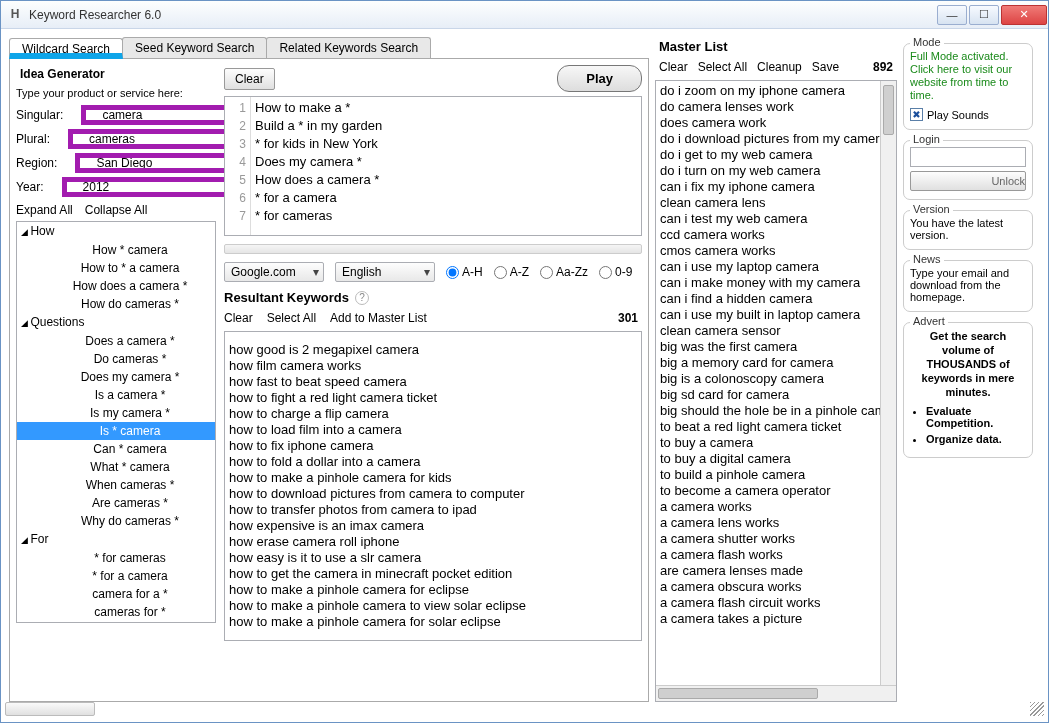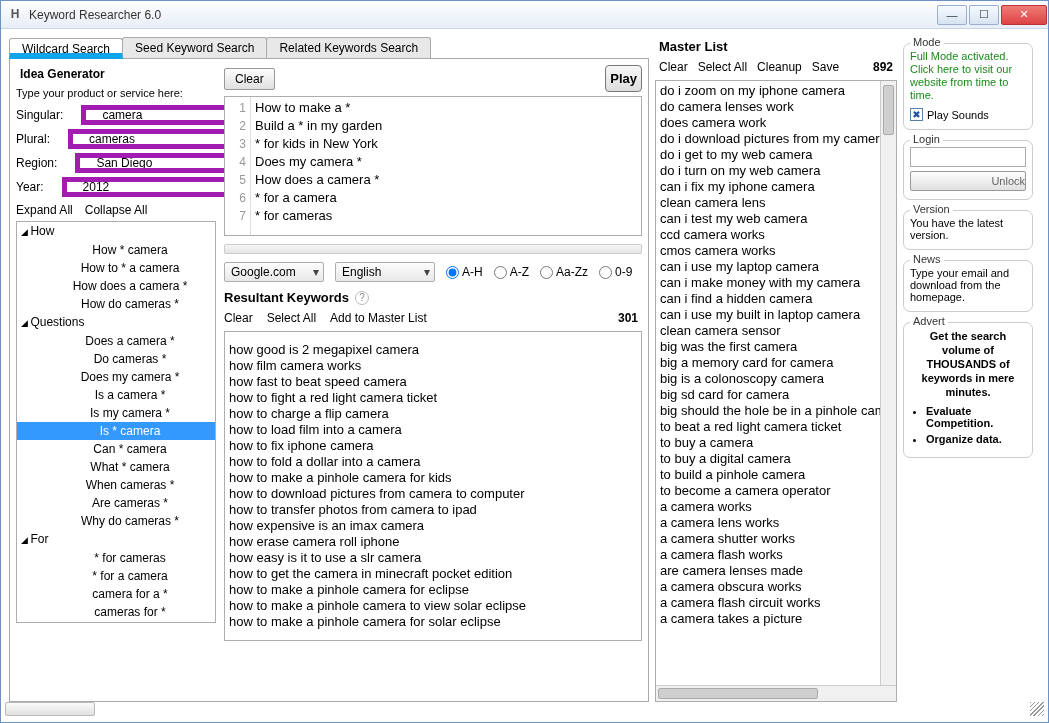--- a/index.html
+++ b/index.html
@@ -28,21 +28,21 @@
   .expandrow span { cursor:pointer; }
   .treebox { border:1px solid #abadb3; height:402px; margin-top:4px; overflow-y:scroll; overflow-x:hidden; background:#fff; font-size:12px; }
   .tree-item { padding:1px 4px 1px 14px; white-space:nowrap; cursor:default; line-height:16px;}
   .tree-root { padding-left:4px; }
   .tree-root::before { content:"◢ "; font-size:9px; }
   .tree-child { padding-left:32px;text-align:center; }
   .tree-item.selected { background:#3399ff; color:#fff; }
   .seedcol { flex:1; display:flex; flex-direction:column; }
   .seedtop { display:flex; align-items:center; gap:8px; margin-bottom:4px; }
   .toolbtn { border:1px solid #999; background:linear-gradient(#fdfdfd,#e0e0e0); padding:3px 10px; border-radius:2px; font-size:12px; cursor:pointer; }
-  .playbtn { border:1px solid #777; background:linear-gradient(#f7f7f7,#ddd); padding:5px 4px; font-weight:bold; font-size:13px; border-radius:4px; margin-left:auto; }
+  .playbtn { border:1px solid #777; background:linear-gradient(#f7f7f7,#ddd); padding:5px 28px; font-weight:bold; font-size:13px; border-radius:12px; margin-left:auto; }
   .seedlist { border:1px solid #abadb3; height:140px; display:flex; background:#fff; position:relative;}
   .linenums { width:26px; background:#fff; border-right:1px solid #ddd; text-align:right; padding:2px 4px; color:#999; font-size:12px; line-height:18px;}
   .seedtext { flex:1; padding:2px 4px; font-size:13px; line-height:18px; overflow-y:scroll;}
   .seedtext div { white-space:nowrap; }
   .hsep { height:10px; border:1px solid #ccc; margin:8px 0; border-radius:2px; background:linear-gradient(#f5f5f5,#e5e5e5);}
   .controlsrow { display:flex; align-items:center; gap:11px; font-size:12px; }
   .select { border:1px solid #abadb3; background:linear-gradient(#fdfdfd,#e8e8e8); padding:2px 18px 2px 6px; font-size:12px; border-radius:2px; position:relative;}
   .select::after { content:"▾"; position:absolute; right:4px; top:2px; color:#444;}
   .radio { display:flex; align-items:center; gap:3px; }
   .radio input { margin:0; }

